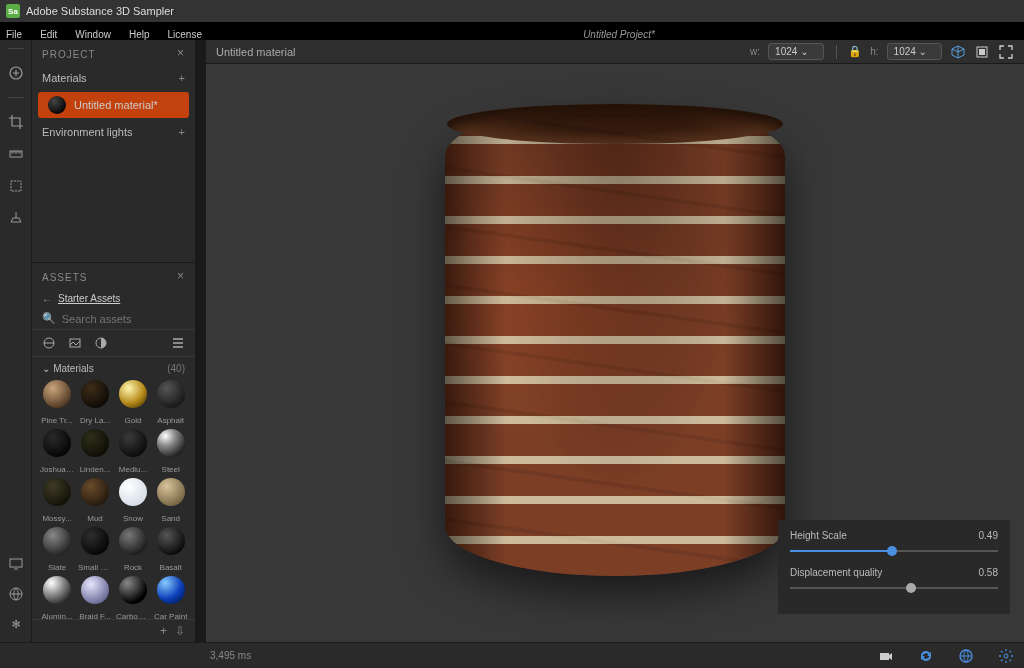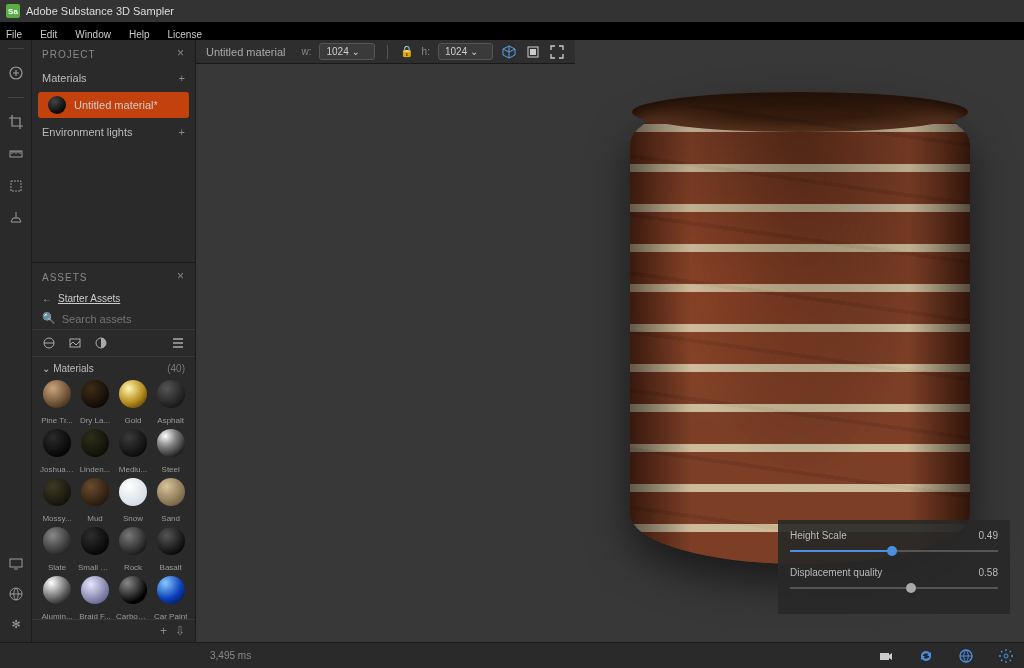--- a/index.html
+++ b/index.html
@@ -32,21 +32,21 @@
 .filter-icon { width: 14px; height: 14px; color: #aaa; cursor: pointer; }
 .filter-spacer { flex: 1; }
 .cat-header { display: flex; justify-content: space-between; padding: 6px 10px; font-size: 10px; color: #bbb; }
 .cat-header .count { color: #777; }
 .asset-grid { display: grid; grid-template-columns: repeat(4, 1fr); gap: 4px 4px; padding: 0 8px; overflow-y: auto; }
 .asset-item { display: flex; flex-direction: column; align-items: center; gap: 8px; }
 .asset-ball { width: 28px; height: 28px; border-radius: 50%; }
 .asset-label { font-size: 8px; color: #999; white-space: nowrap; overflow: hidden; text-overflow: ellipsis; max-width: 34px; }
 .asset-footer { display: flex; justify-content: flex-end; align-items: center; gap: 8px; padding: 4px 10px; border-top: 1px solid #383838; }
 .asset-footer span { color: #888; cursor: pointer; font-size: 12px; }
-.viewport-wrap { flex: 1; display: flex; flex-direction: row; background: #383838; position: relative; }
+.viewport-wrap { flex: 1; display: flex; flex-direction: column; background: #383838; position: relative; margin-left: 10px; }
 .viewport-header { height: 24px; display: flex; align-items: center; padding: 0 10px; gap: 8px; background: #2e2e2e; border-bottom: 1px solid #1a1a1a; }
 .view-title { font-size: 11px; color: #aaa; }
 .view-spacer { flex: 1; }
 .dim-label { font-size: 10px; color: #888; }
 .dim-select { background: #3a3a3a; border: 1px solid #555; color: #ccc; font-size: 10px; padding: 2px 14px 2px 6px; border-radius: 3px; cursor: pointer; position: relative; }
 .dim-sep { width: 1px; height: 14px; background: #555; margin: 0 4px; }
 .view-icon { width: 16px; height: 16px; color: #5aa0e0; cursor: pointer; }
 .view-icon.white { color: #ccc; }
 .viewport { flex: 1; position: relative; background: #383838; overflow: hidden; }
 .cylinder-holder { position: absolute; left: 50%; top: 48%; transform: translate(-50%, -50%); width: 340px; height: 470px; }
@@ -88,20 +88,21 @@
   <div class="titlebar-icon">Sa</div>
   <div class="titlebar-title">Adobe Substance 3D Sampler</div>
 </div>
 
 <div class="menubar">
   <span class="menubar-item">File</span>
   <span class="menubar-item">Edit</span>
   <span class="menubar-item">Window</span>
   <span class="menubar-item">Help</span>
   <span class="menubar-item">License</span>
+  <span class="menubar-center">Untitled Project*</span>
 </div>
 
 <div class="main">
   <div class="toolbar-left">
     <div class="sep"></div>
     <div class="tool-icon">
         <svg viewBox="0 0 16 16">
           <circle cx="8" cy="8" r="6" fill="none" stroke="currentColor" stroke-width="1.2"></circle>
           <path d="M8 5v6M5 8h6" stroke="currentColor" stroke-width="1.2"></path>
         </svg>

